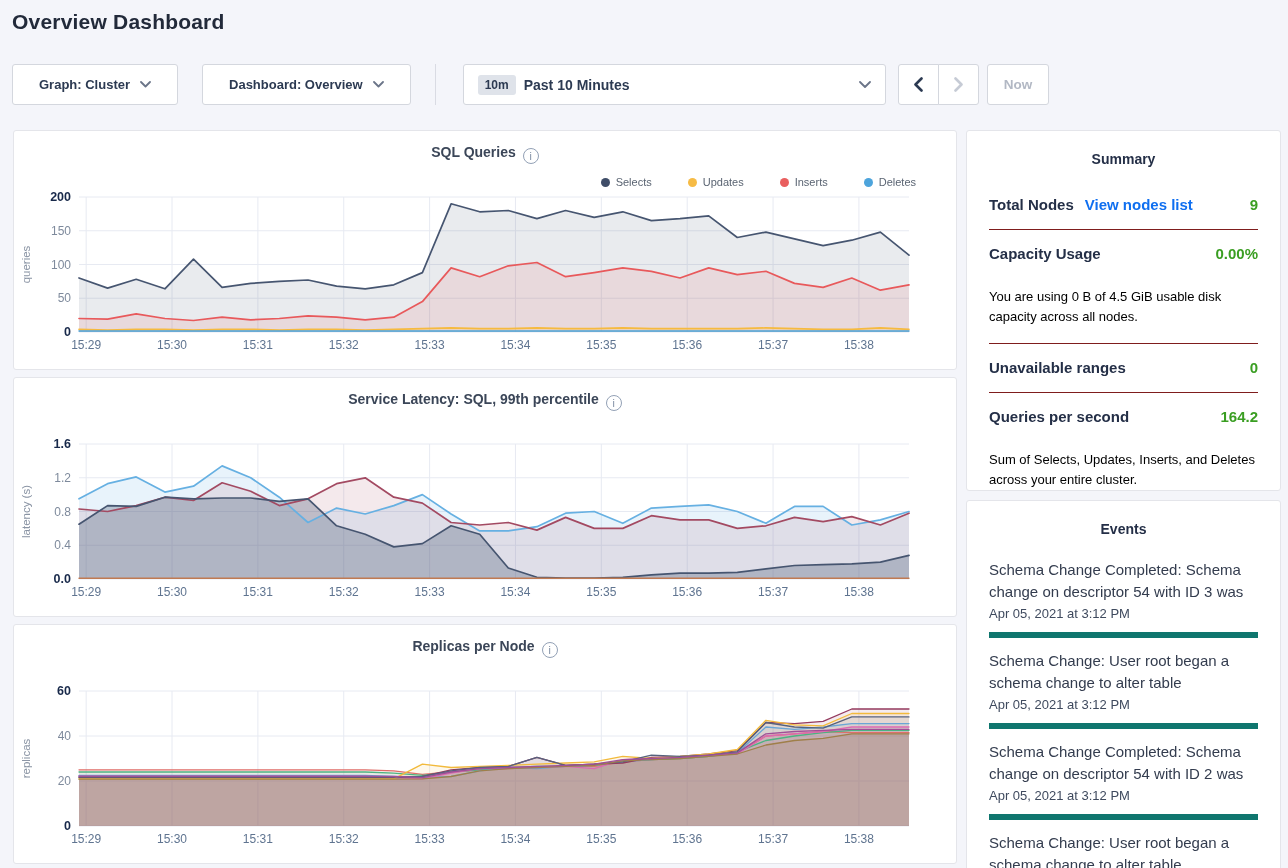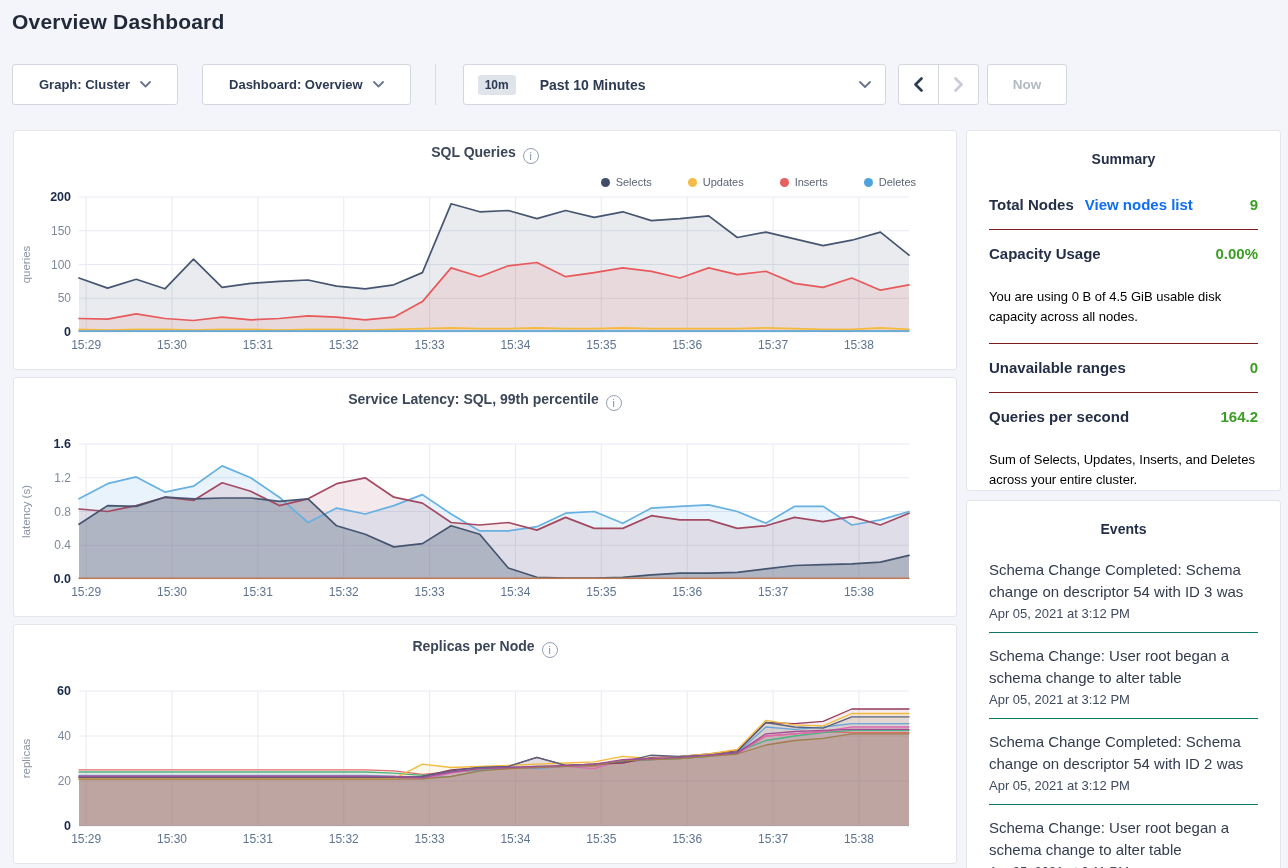--- a/index.html
+++ b/index.html
@@ -17,30 +17,30 @@
 
   
   .controls { position:absolute; left:12px; top:64px; display:flex; align-items:center; }
   .dd, .time-select, .nav-btn, .now-btn {
     height:41px; background:#fff; border:1px solid #d4d7de; border-radius:3px;
     display:flex; align-items:center; cursor:pointer; font-family:inherit;
   }
   .dd { padding:0 26px; gap:10px; margin-right:24px; }
   .dd .dd-text { font-size:13px; font-weight:bold; color:#2c3a52; }
   .vdiv { width:1px; height:41px; background:#d9dbe3; margin-right:27px; }
-  .time-select { width:423px; padding:0 14px; gap:24px; margin-right:12px; }
+  .time-select { width:423px; padding:0 14px; gap:8px; margin-right:12px; }
   .badge { background:#dfe3ea; border-radius:3px; padding:3px 7px;
     font-size:12px; font-weight:bold; color:#2c3a52; }
   .range-label { font-size:14px; font-weight:bold; color:#2c3a52; }
   .time-select .chev { margin-left:auto; }
   .nav-group { display:flex; margin-right:8px; }
   .nav-btn { width:41px; justify-content:center; }
   .nav-btn.prev { border-radius:3px 0 0 3px; }
   .nav-btn.next { border-radius:0 3px 3px 0; margin-left:-1px; cursor:default; }
-  .now-btn { padding:0 25px; font-size:13.5px; font-weight:bold; color:#b2b8c4; cursor:default; }
+  .now-btn { padding:0 16px; font-size:13.5px; font-weight:bold; color:#b2b8c4; cursor:default; }
 
   
   .chart-card { position:absolute; left:13px; width:944px; height:240px;
     background:#fff; border:1px solid #e4e5ea; border-radius:3px; }
   .chart-title { position:absolute; top:13px; left:0; width:100%; text-align:center;
     font-size:14px; font-weight:bold; color:#3b4658; }
   .info { display:inline-flex; width:16px; height:16px; border:1px solid #93a1b6;
     border-radius:50%; color:#7d8ca2; font-size:10.5px; font-weight:normal;
     align-items:center; justify-content:center; margin-left:7px; vertical-align:-3px; cursor:pointer; }
   .legend { position:absolute; top:45px; right:40px; display:flex; gap:36px; }
@@ -60,21 +60,21 @@
   .srows { padding:0 22px; margin-top:10px; }
   .srow { padding:15px 0 16px; border-bottom:1px solid #7f1d1d; }
   .srow:last-child { border-bottom:none; }
   .srow-line { display:flex; align-items:baseline; }
   .slabel { font-size:15px; font-weight:bold; color:#242f47; }
   .slink { font-size:15px; font-weight:bold; color:#0f6ff0; margin-left:11px; text-decoration:none; cursor:pointer; }
   .sval { margin-left:auto; font-size:15px; font-weight:bold; color:#3a9e22; }
   .sdesc { font-size:13px; color:#000000; line-height:1.55; margin-top:25px; }
 
   .events-body { margin-top:6px; }
-  .event { margin:0 22px; padding:12px 0 11px; border-bottom:1px solid #0f766e; }
+  .event { margin:0 22px; padding:12px 0 11px; border-bottom:6px solid #0f766e; }
   .event:last-child { border-bottom:none; }
   .etext { font-size:15px; color:#333c4e; line-height:1.47; }
   .etime { font-size:13px; color:#3f4a5e; margin-top:3px; }
 </style>
 </head>
 <body>
 
 <div class="page">
 
   <h1 class="page-title">Overview Dashboard</h1>

